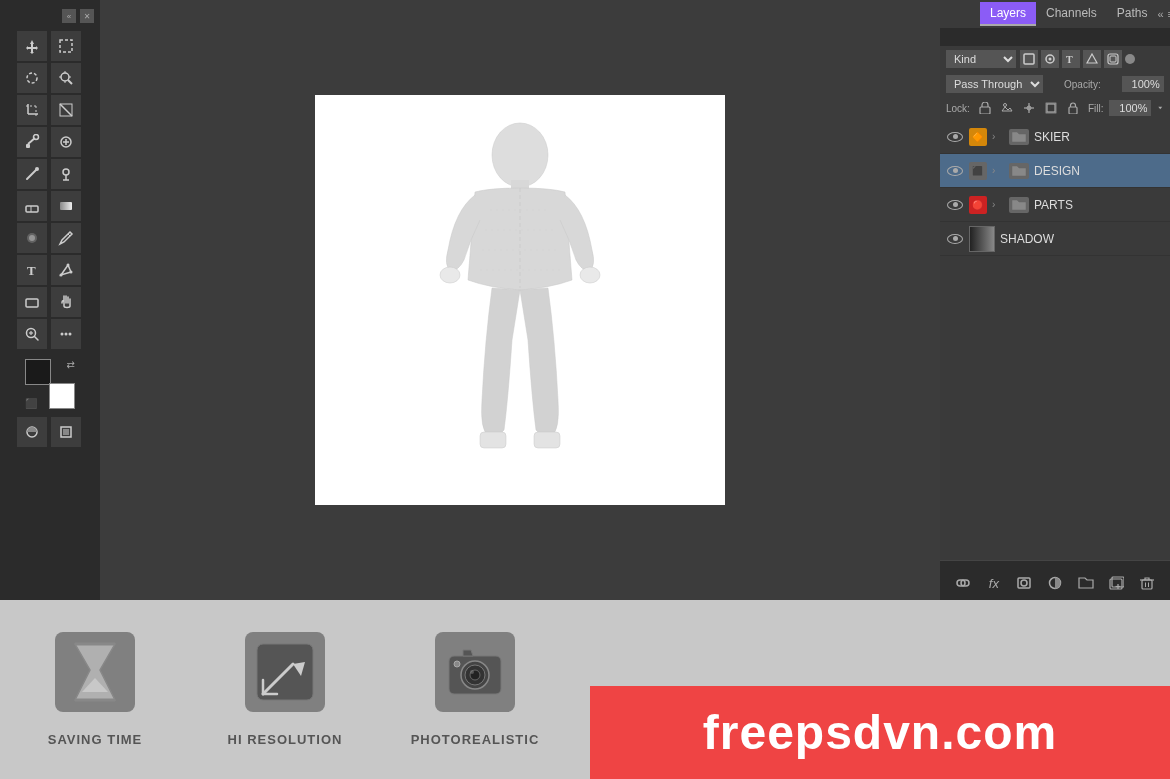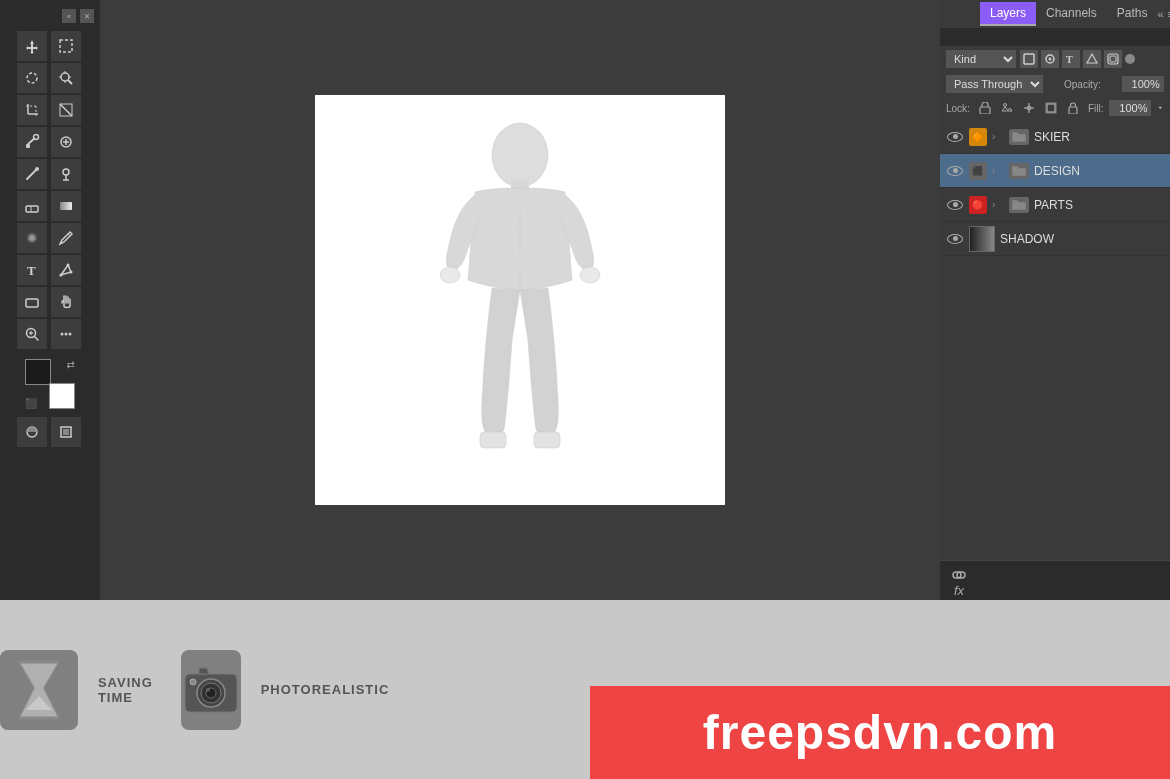--- a/index.html
+++ b/index.html
@@ -373,27 +373,26 @@
 
     .bg-thumb {
       width: 24px; height: 24px;
       background: #ddd;
       border: 1px solid #aaa;
     }
 
     
     .panel-footer {
       display: flex;
-      align-items: flex-start;
+      align-items: flex-end;
       justify-content: space-around;
       padding: 6px 8px;
       background: #2b2b2b;
       border-top: 1px solid #444;
       height: 40px;
-      flex-direction: column;
     }
 
     .footer-btn {
       width: 22px; height: 22px;
       background: none;
       border: none;
       cursor: pointer;
       color: #aaa;
       font-size: 14px;
       display: flex; align-items: center; justify-content: center;
@@ -404,21 +403,21 @@
       width: 1170px;
       height: 179px;
       background: #c8c8c8;
       display: flex;
       align-items: center;
       position: relative;
     }
 
     .feature-item {
       display: flex;
-      flex-direction: row;
+      flex-direction: column;
       align-items: center;
       justify-content: center;
       width: 190px;
       height: 140px;
       gap: 20px;
     }
 
     .feature-icon {
       width: 80px; height: 80px;
       background: #808080;
@@ -927,25 +926,39 @@
         <path d="M5 2 L45 2 L30 28 L45 58 L5 58 L20 28 Z" fill="#b0b0b0" stroke="#888" stroke-width="1.5"></path>
         <line x1="5" y1="2" x2="45" y2="2" stroke="#888" stroke-width="3"></line>
         <line x1="5" y1="58" x2="45" y2="58" stroke="#888" stroke-width="3"></line>
 
         <path d="M12 50 L38 50 L25 36 Z" fill="#c8c8c8"></path>
       </svg>
     </div>
     <span class="feature-label">SAVING TIME</span>
   </div>
 
-
   <div class="feature-item">
     <div class="feature-icon">
       <svg width="60" height="60" viewBox="0 0 60 60" fill="none">
 
+        <rect x="2" y="2" width="56" height="56" rx="6" fill="#555" stroke="#777" stroke-width="1"></rect>
+        <line x1="8" y1="52" x2="38" y2="22" stroke="#ccc" stroke-width="3" stroke-linecap="round"></line>
+        <polygon points="38,22 50,20 46,34" fill="#ccc"></polygon>
+
+        <line x1="8" y1="52" x2="8" y2="38" stroke="#ccc" stroke-width="2.5" stroke-linecap="round"></line>
+        <line x1="8" y1="52" x2="22" y2="52" stroke="#ccc" stroke-width="2.5" stroke-linecap="round"></line>
+      </svg>
+    </div>
+    <span class="feature-label">HI RESOLUTION</span>
+  </div>
+
+  <div class="feature-item">
+    <div class="feature-icon">
+      <svg width="60" height="60" viewBox="0 0 60 60" fill="none">
+
         <rect x="4" y="14" width="52" height="38" rx="5" fill="#555" stroke="#777" stroke-width="1"></rect>
 
         <path d="M18 14 L18 8 L26 8 L28 14 Z" fill="#555" stroke="#777" stroke-width="1"></path>
 
         <circle cx="30" cy="33" r="14" fill="#444" stroke="#888" stroke-width="1.5"></circle>
 
         <circle cx="30" cy="33" r="10" fill="#333" stroke="#777" stroke-width="1"></circle>
 
         <circle cx="30" cy="33" r="5" fill="#222" stroke="#666" stroke-width="1"></circle>
 

